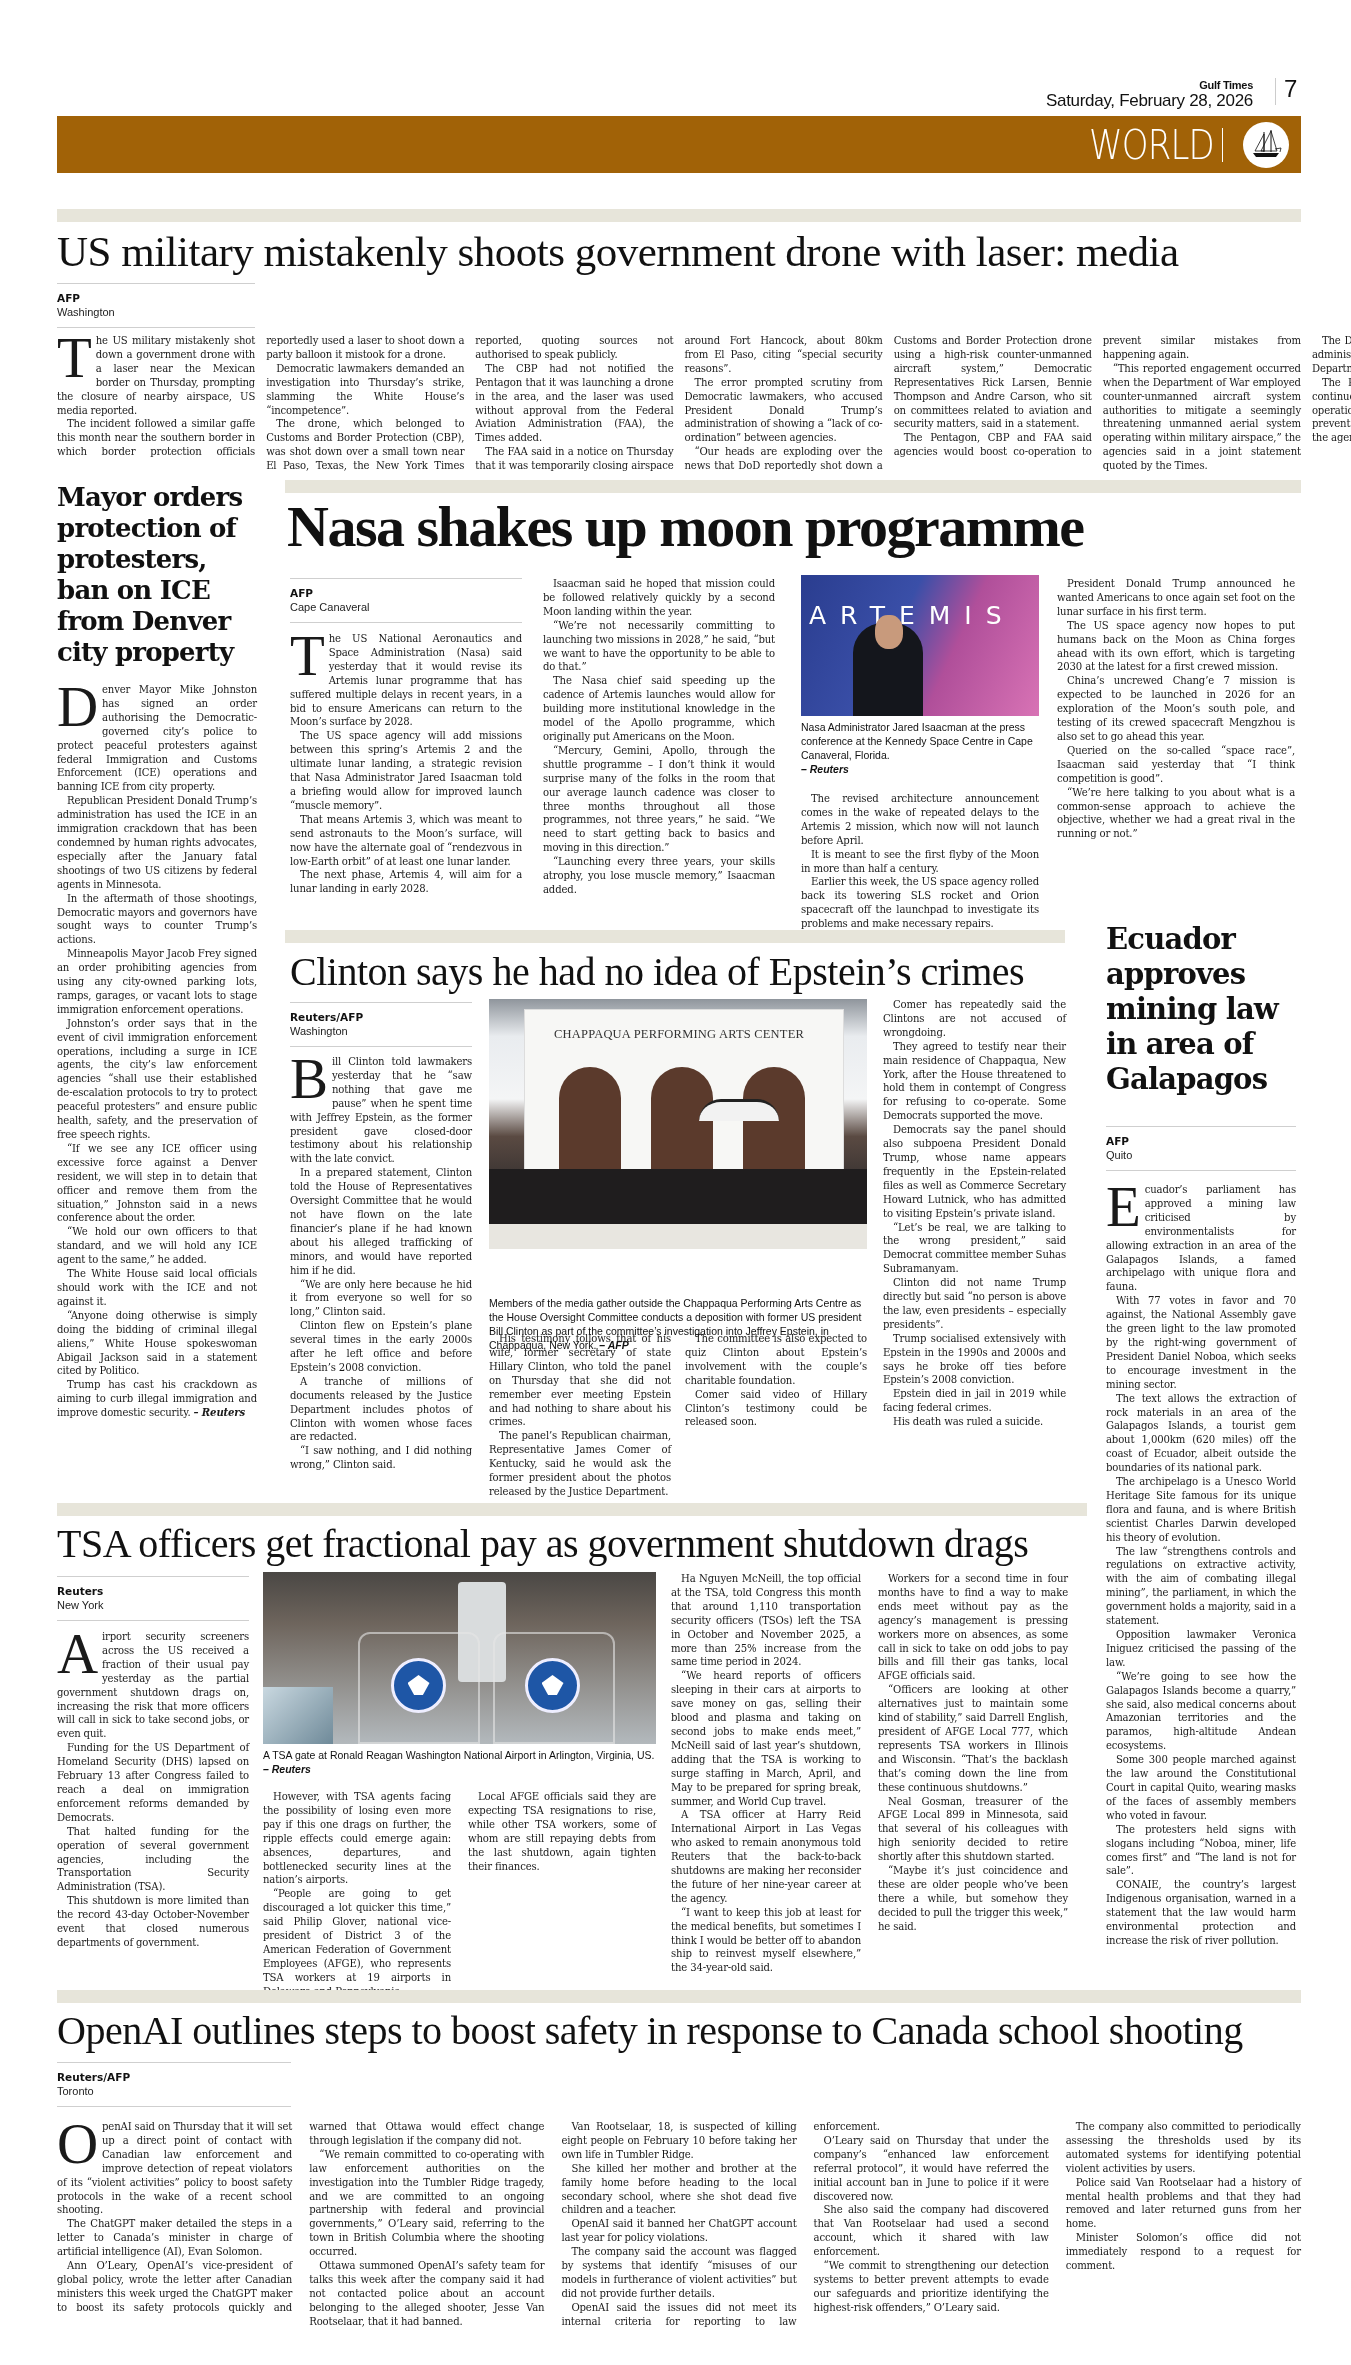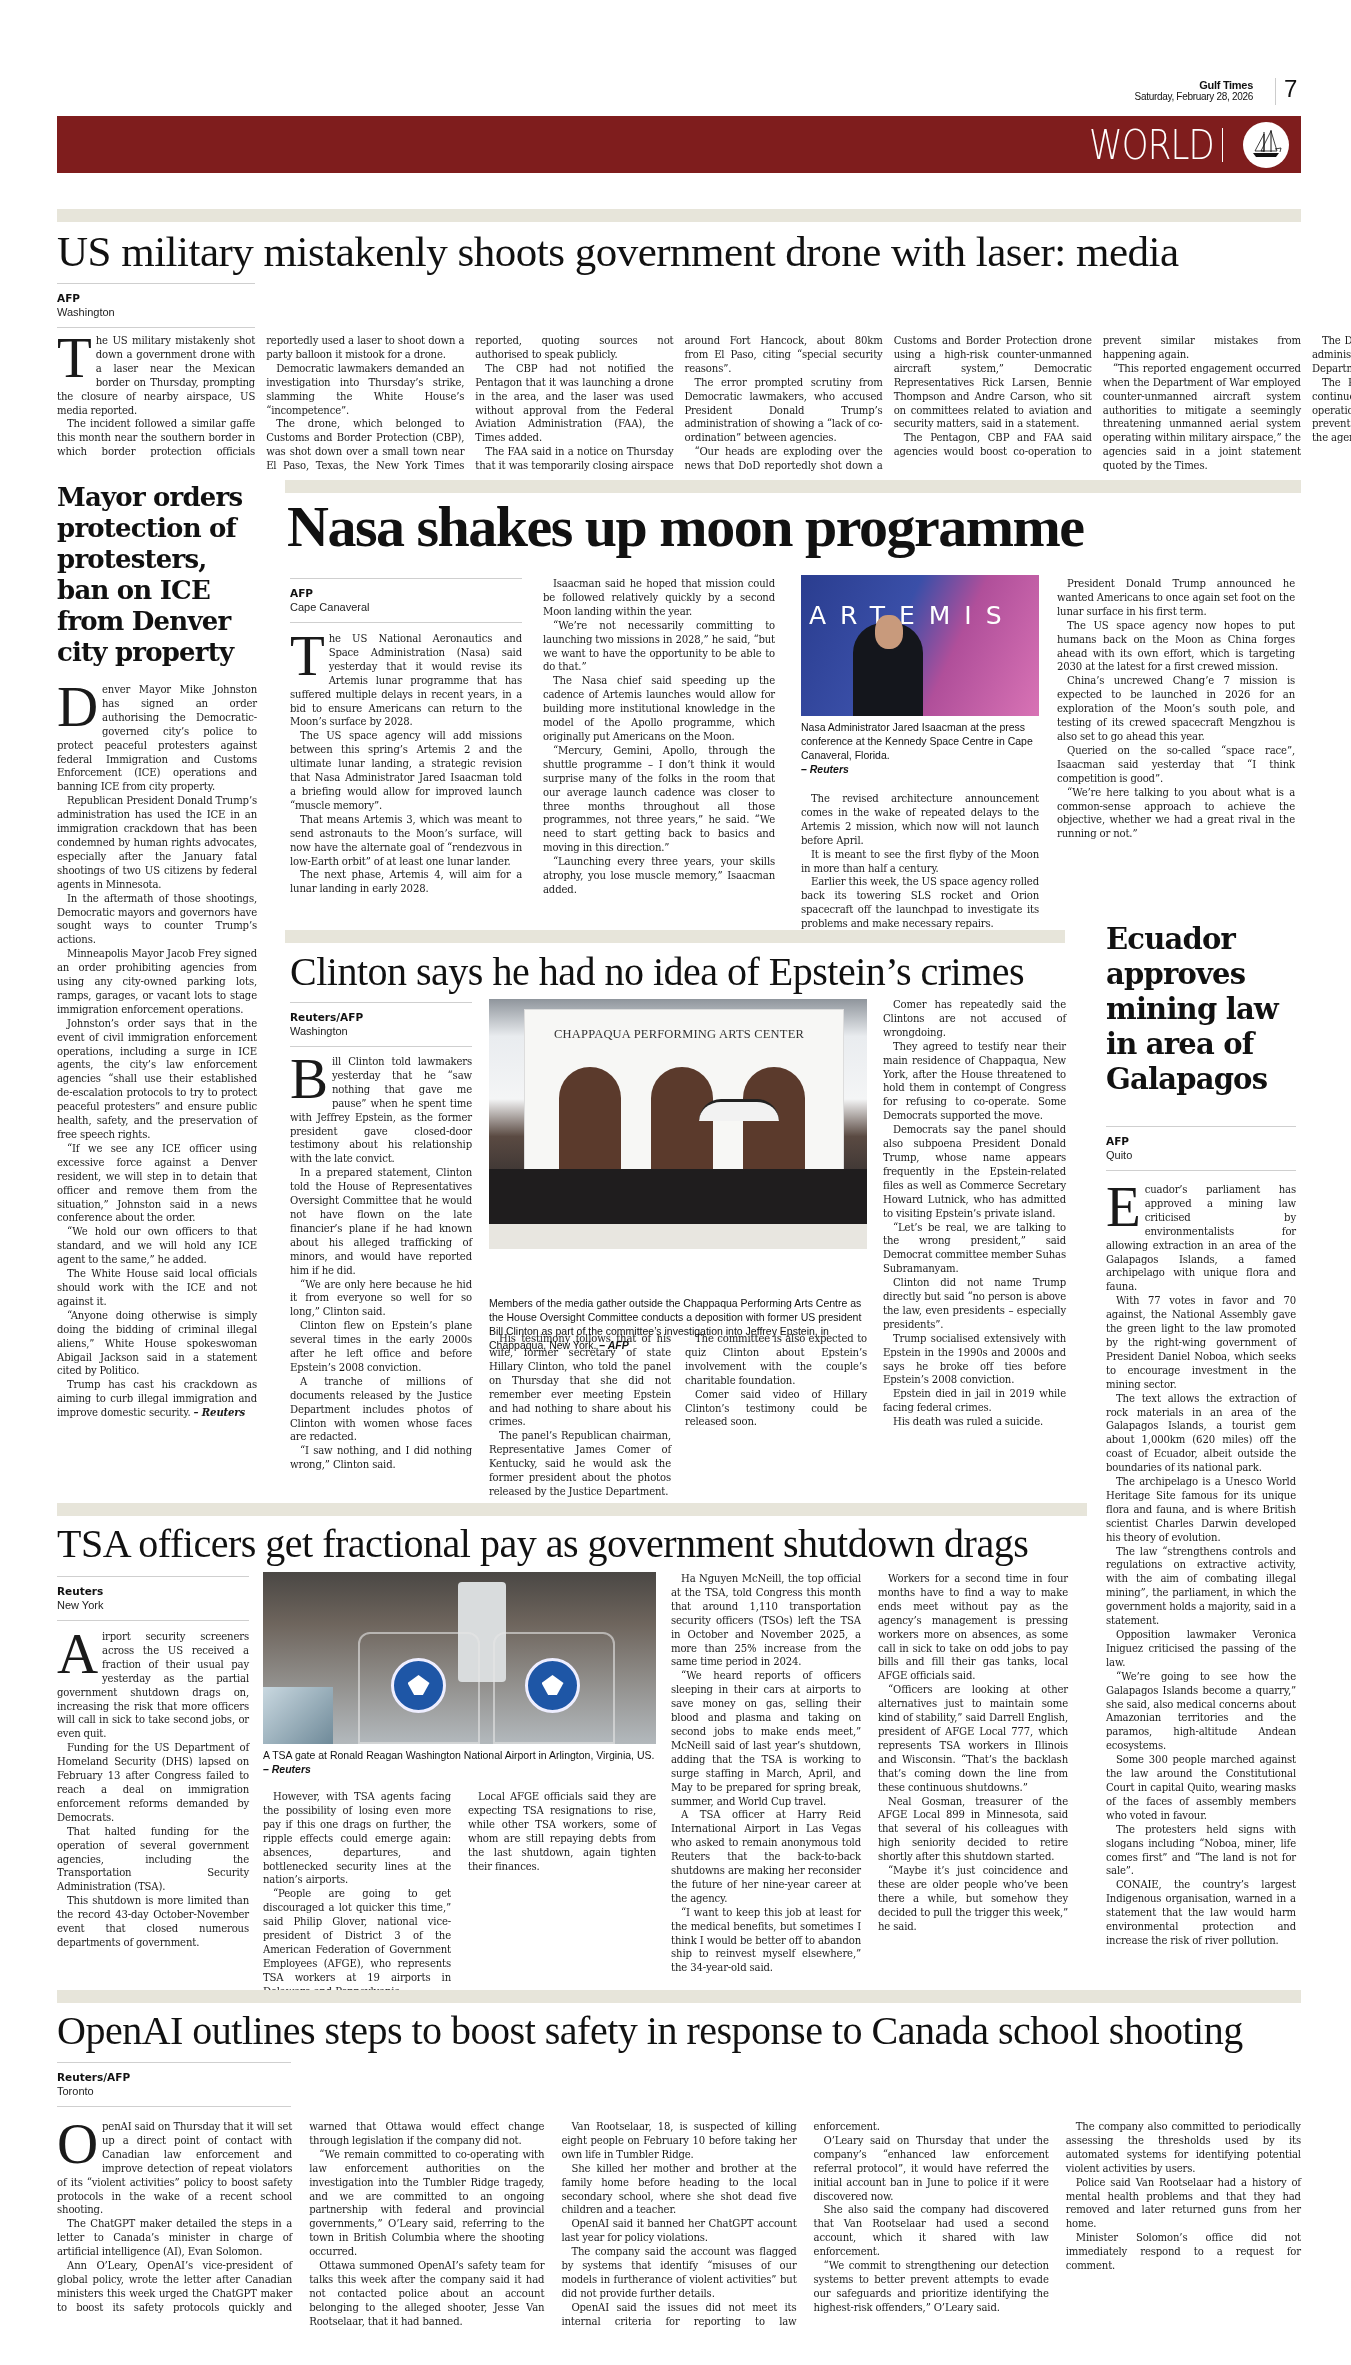--- a/index.html
+++ b/index.html
@@ -18,26 +18,26 @@
   .caption { font-family: "Liberation Sans", sans-serif; font-size: 10.5px; line-height: 14px; color: #111; }
   .caption .credit { font-weight: bold; font-style: italic; }
   .photo { overflow: hidden; }
   .side-head { font-family: "DejaVu Serif", serif; font-weight: bold; font-size: 26px; line-height: 31px; letter-spacing: -0.8px; color: #111; }
 </style>
 </head>
 <body>
 
 <div class="abs" style="left:0;top:0;width:1351px;height:115px;">
   <div class="abs" style="right:98px;top:79px;font-family:'Liberation Sans',sans-serif;font-weight:bold;font-size:11px;letter-spacing:-0.3px;">Gulf Times</div>
-  <div class="abs" style="right:98px;top:91px;font-family:'Liberation Sans',sans-serif;font-size:10px;letter-spacing:-0.3px;">Saturday, February 28, 2026</div>
+  <div class="abs" style="right:98px;top:91px;font-family:'Liberation Sans',sans-serif;font-size:17px;letter-spacing:-0.3px;">Saturday, February 28, 2026</div>
   <div class="abs" style="left:1275px;top:78px;width:1px;height:27px;background:#ccc;"></div>
   <div class="abs" style="left:1284px;top:75px;font-family:'Liberation Sans',sans-serif;font-size:24px;">7</div>
 </div>
 
-<div class="abs" style="left:57px;top:116px;width:1244px;height:57px;background:#7f1d1d;">
+<div class="abs" style="left:57px;top:116px;width:1244px;height:57px;background:#a16207;">
   <div class="abs" style="right:87px;top:6px;font-family:'DejaVu Sans',sans-serif;font-weight:200;font-size:40px;color:#fff;letter-spacing:-1px;transform:scaleX(0.85);transform-origin:right;">WORLD</div>
   <div class="abs" style="right:78px;top:12px;width:1px;height:34px;background:#fff;"></div>
   <div class="abs" style="right:12px;top:6px;width:46px;height:46px;border-radius:50%;background:#fff;">
     <svg width="46" height="46" viewBox="0 0 46 46">
       <path d="M10 31 L36 31 L33 35 L13 35 Z" fill="#111"></path>
       <path d="M21 10 L21 30 M28 8 L28 30" stroke="#111" stroke-width="1"></path>
       <path d="M21 12 L12 29 L21 29 Z" fill="none" stroke="#111" stroke-width="0.8"></path>
       <path d="M28 9 L18 29 L34 29 Z" fill="none" stroke="#111" stroke-width="0.8"></path>
       <path d="M32 27 L38 26 L37 30" fill="none" stroke="#111" stroke-width="0.8"></path>
     </svg>

